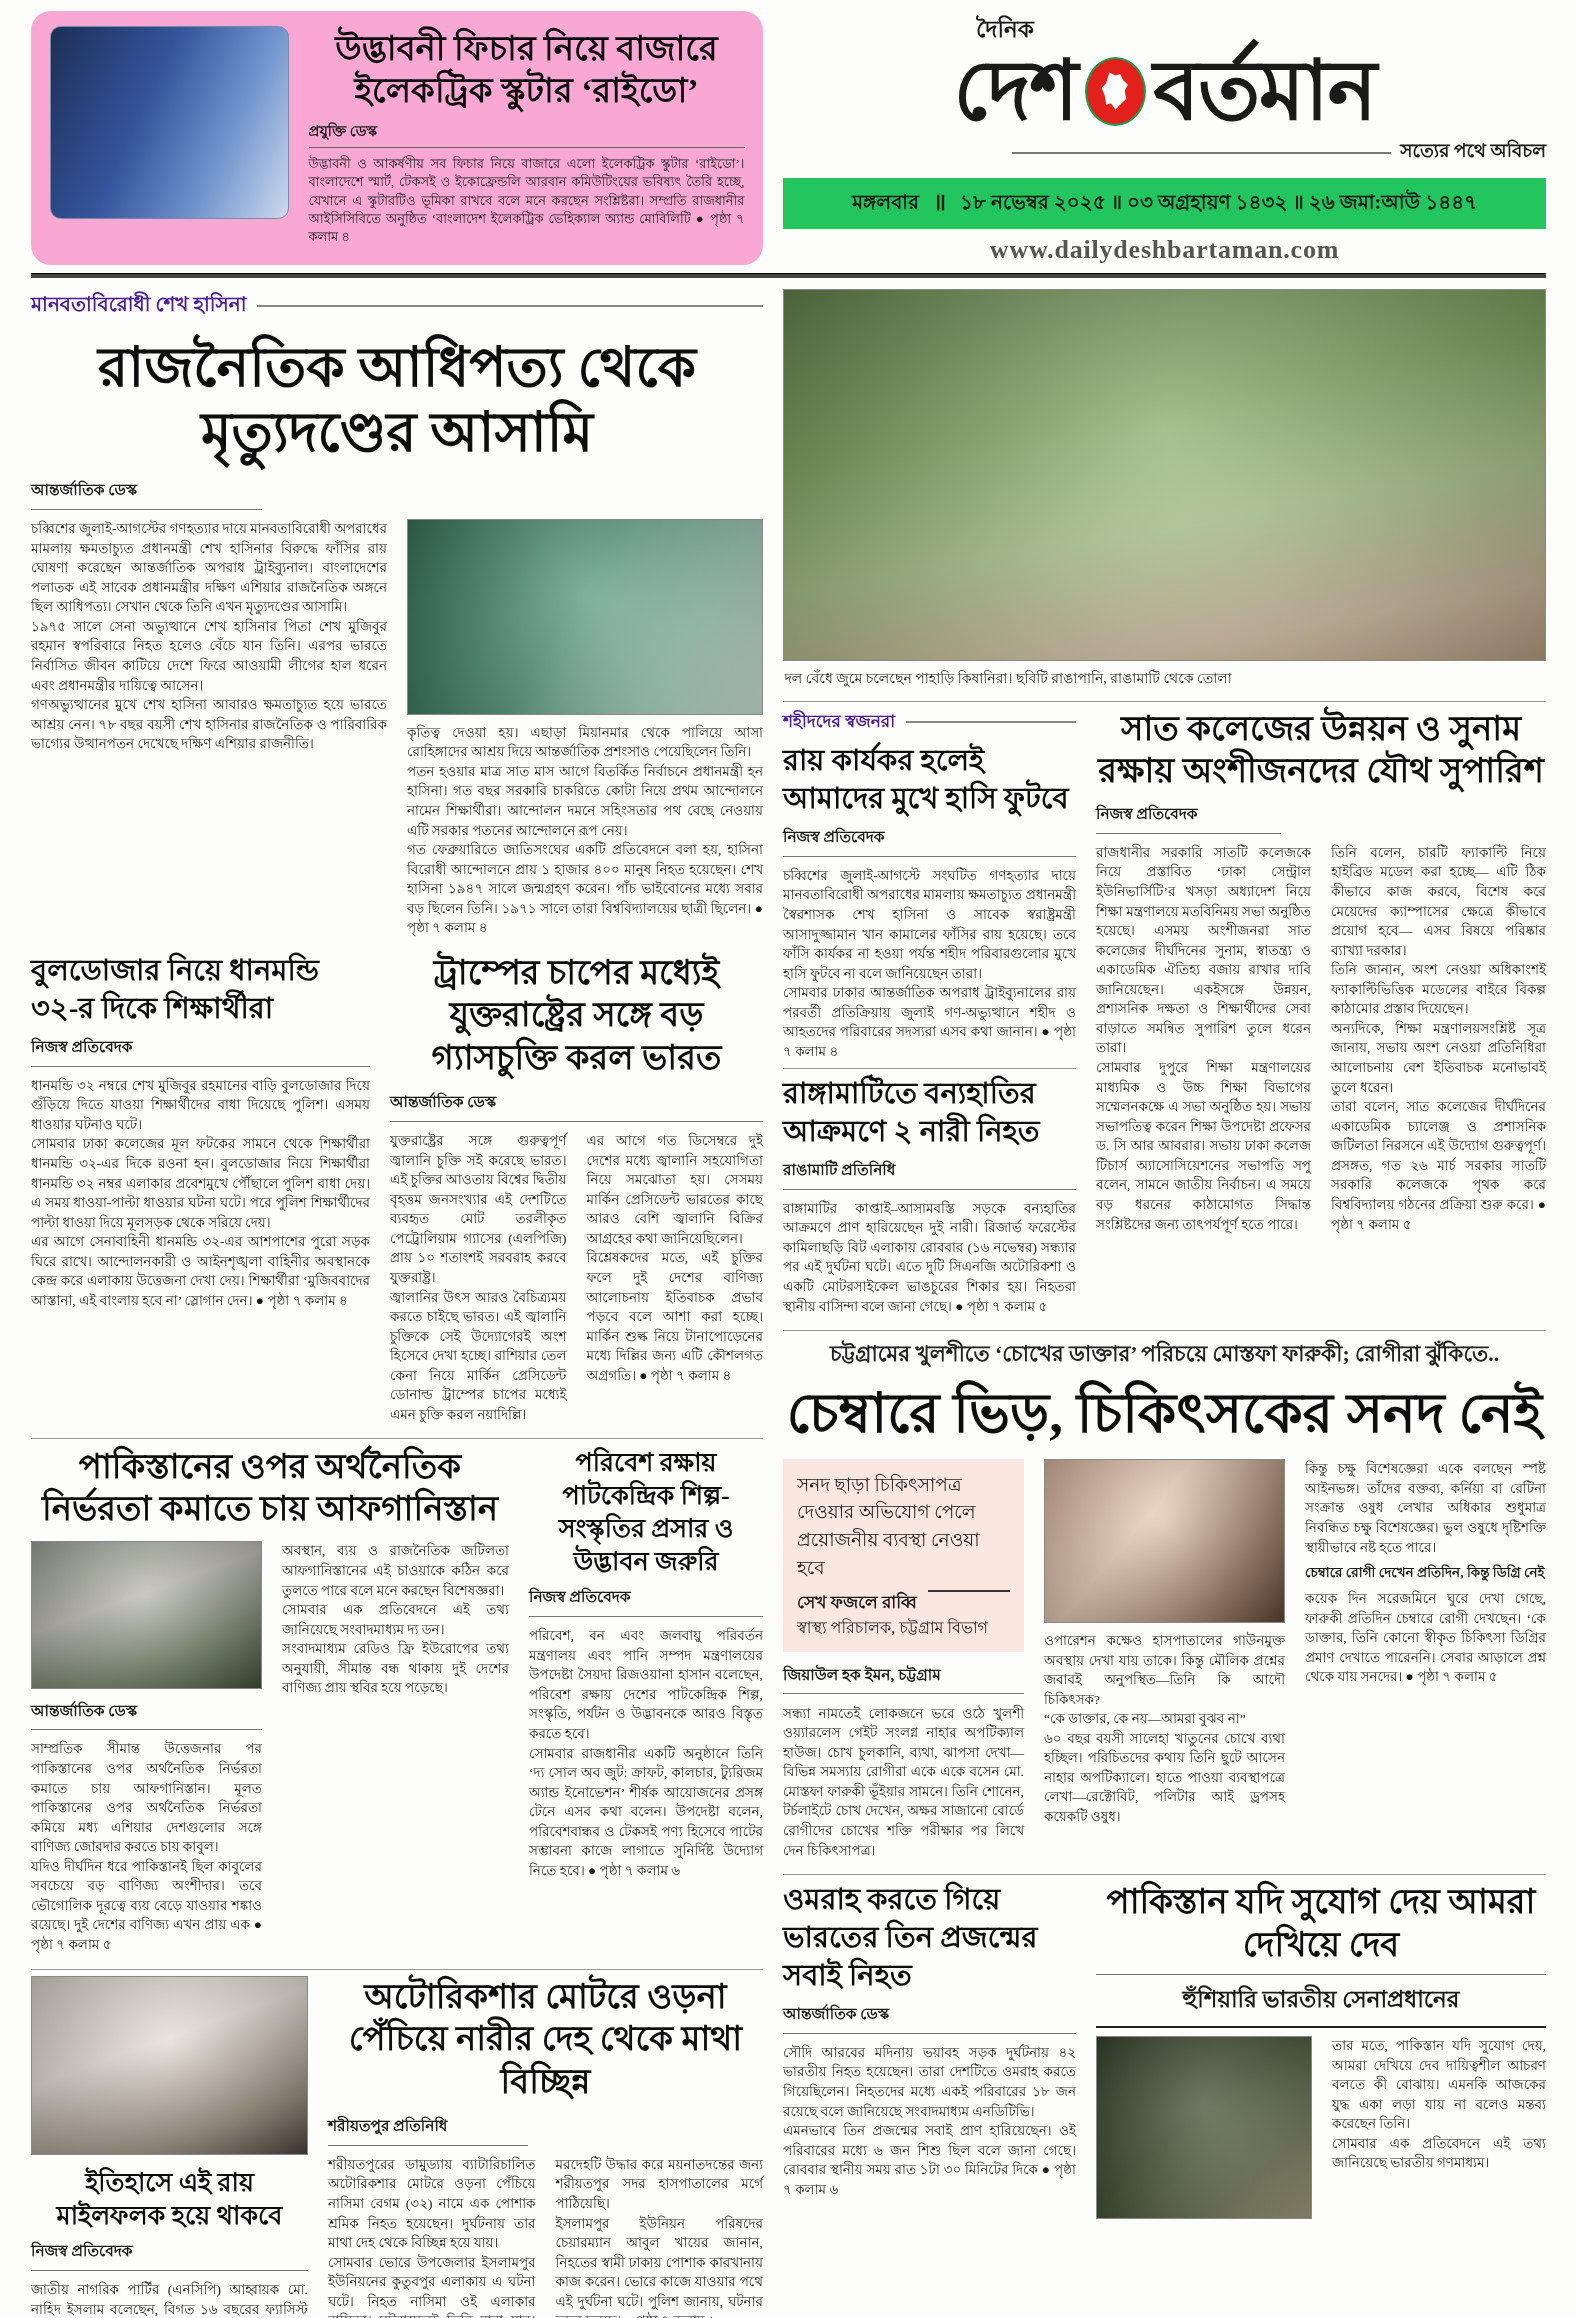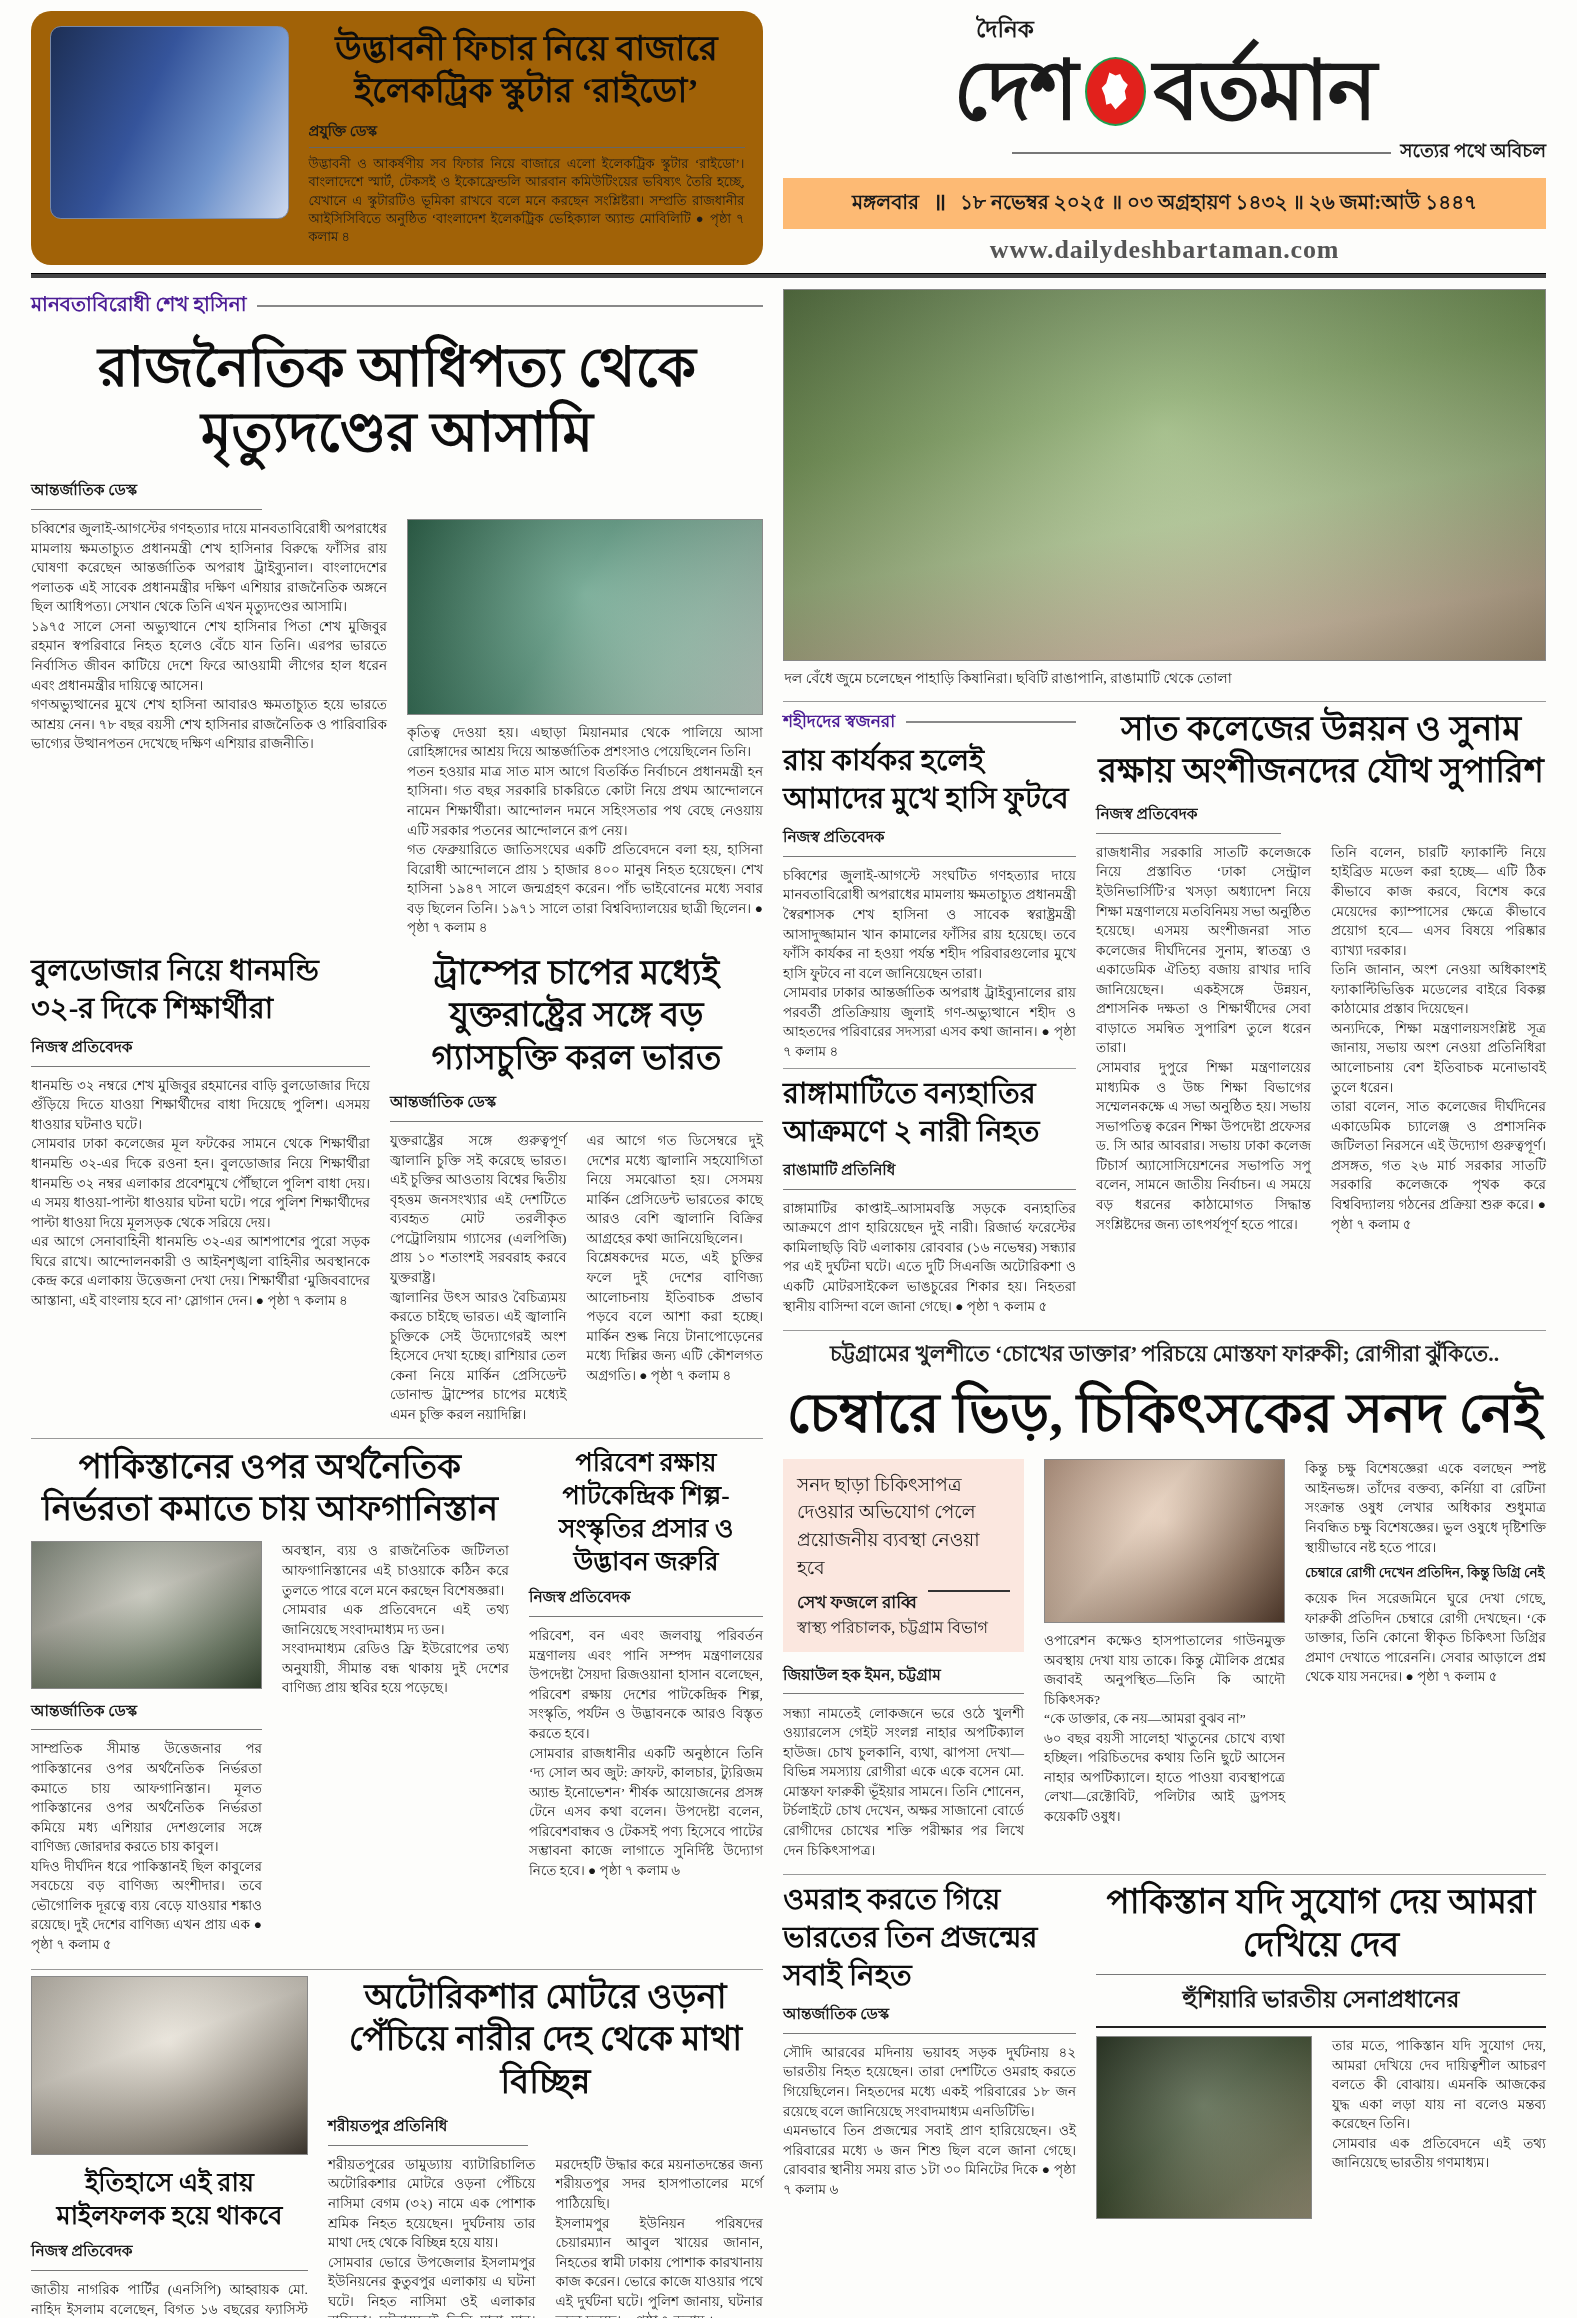--- a/index.html
+++ b/index.html
@@ -19,35 +19,35 @@
   .photo:after{content:"";position:absolute;inset:0;background:radial-gradient(circle at 50% 38%,rgba(255,255,255,.25),rgba(0,0,0,.25));}
   .caption{font-size:14px;padding:6.2px 1.5px 3.1px 1.5px;}
   h1,h2,h3{margin:0;font-weight:900;color:#0d0d0d;}
   .hl-xl{font-size:55px;line-height:1.18;text-align:center;}
   .hl-big{font-size:55px;line-height:1.2;text-align:center;}
   .hl-lg{font-size:34px;line-height:1.25;text-align:center;}
   .hl-md{font-size:29px;line-height:1.3;text-align:left;}
   .hl-sm{font-size:25.4px;line-height:1.3;text-align:center;}
   
   .header{display:grid;grid-template-columns:732px 763px;column-gap:20px;}
-  .promo{background:#a16207;border-radius:20px;padding:15.4px 18.5px;display:grid;grid-template-columns:239px 1fr;column-gap:20px;}
+  .promo{background:#f9a8d4;border-radius:20px;padding:15.4px 18.5px;display:grid;grid-template-columns:239px 1fr;column-gap:20px;}
   .promo-photo{height:191px;border-radius:10.8px;background:linear-gradient(120deg,#233a66,#3e5fa0 45%,#7f9fd4 75%,#c8d8f2);border:0.8px solid #7a8aa8;}
   .promo-hl{font-size:34px;line-height:1.25;text-align:center;font-weight:900;margin:1.5px 0 7.7px 0;}
   .promo-byline{font-weight:bold;font-size:14.6px;border-bottom:1.5px solid #666;padding-bottom:3.1px;margin-bottom:6.2px;}
   .promo-body{font-size:13px;line-height:1.42;text-align:justify;}
   .masthead{display:flex;flex-direction:column;align-items:center;}
   .brand-daily{font-size:23px;font-weight:bold;align-self:flex-start;margin-left:193px;}
   .brand-row{display:flex;align-items:center;gap:7.7px;}
   .brand-word{font-size:83px;font-weight:900;letter-spacing:-1.5px;line-height:1;}
   .brand-dot{width:57px;height:65px;border-radius:50%;background:#e2211c;border:2.3px solid #1d9e4f;display:flex;align-items:center;justify-content:center;}
   .brand-dot svg{width:31px;height:40px;}
   .tagline-row{align-self:flex-end;display:flex;align-items:center;gap:9.2px;width:70%;margin-top:4.6px;}
   .tagline-row .tline{flex:1;height:1.5px;background:#777;}
   .tagline{font-size:18.5px;font-weight:bold;}
-  .datebar{margin-top:9.2px;background:#fdba74;width:100%;box-sizing:border-box;padding:6.2px 10.8px;display:flex;justify-content:center;align-items:center;gap:14px;font-weight:bold;font-size:20px;}
+  .datebar{margin-top:9.2px;background:#22c55e;width:100%;box-sizing:border-box;padding:6.2px 10.8px;display:flex;justify-content:center;align-items:center;gap:14px;font-weight:bold;font-size:20px;}
   .datebar .sep{font-size:23px;}
   .website{font-size:26px;font-weight:bold;color:#555;margin-top:6.2px;font-family:"Liberation Serif",serif;letter-spacing:0.8px;}
   .header-rule{height:4.6px;background:#444;margin:7.7px 0 10.8px 0;border-top:0.8px solid #000;}
   
   .master{display:grid;grid-template-columns:732px 763px;column-gap:20px;}
   .vgutter{position:relative;}
   section{margin-bottom:14px;}
   .split{display:grid;column-gap:20px;}
   .w-bulldozer{grid-template-columns:339px 1fr;}
   .w-afghan{grid-template-columns:478px 1fr;}

